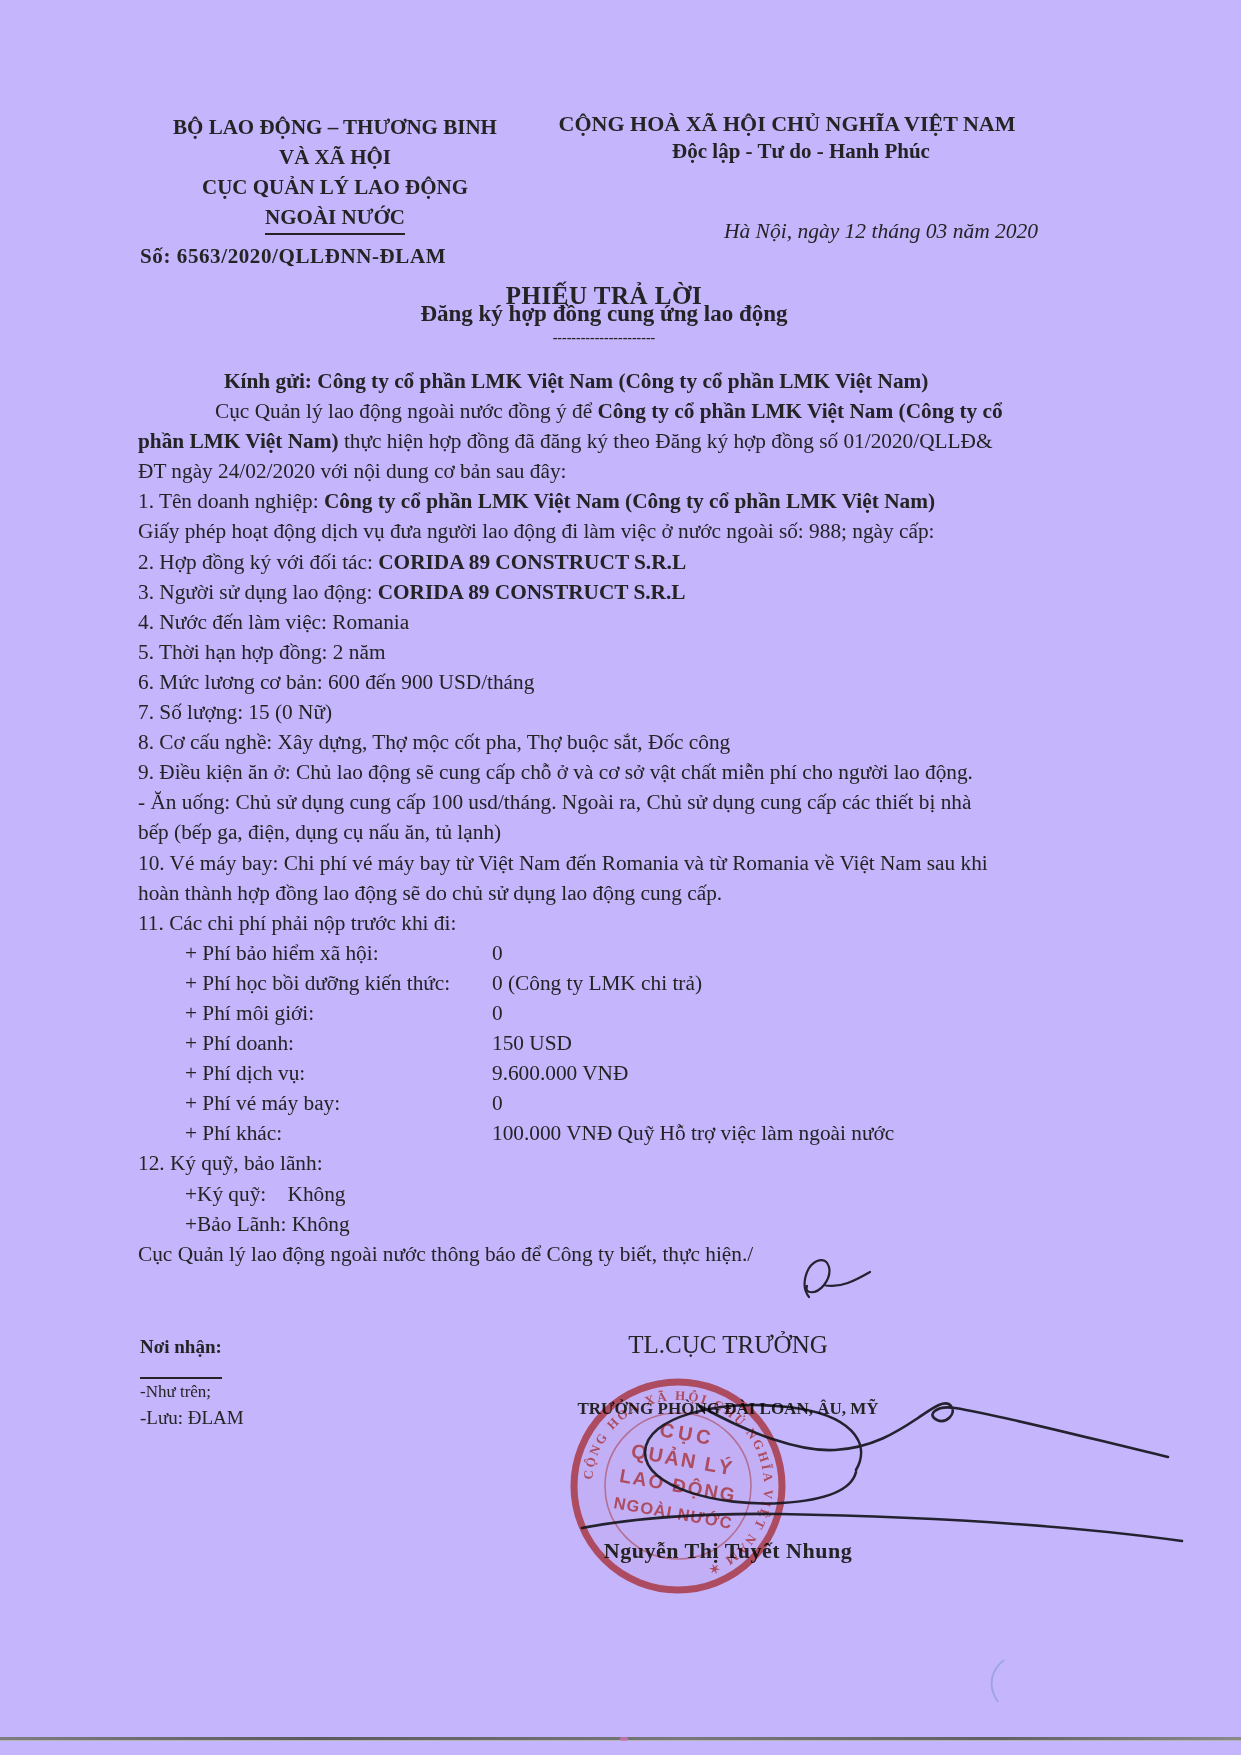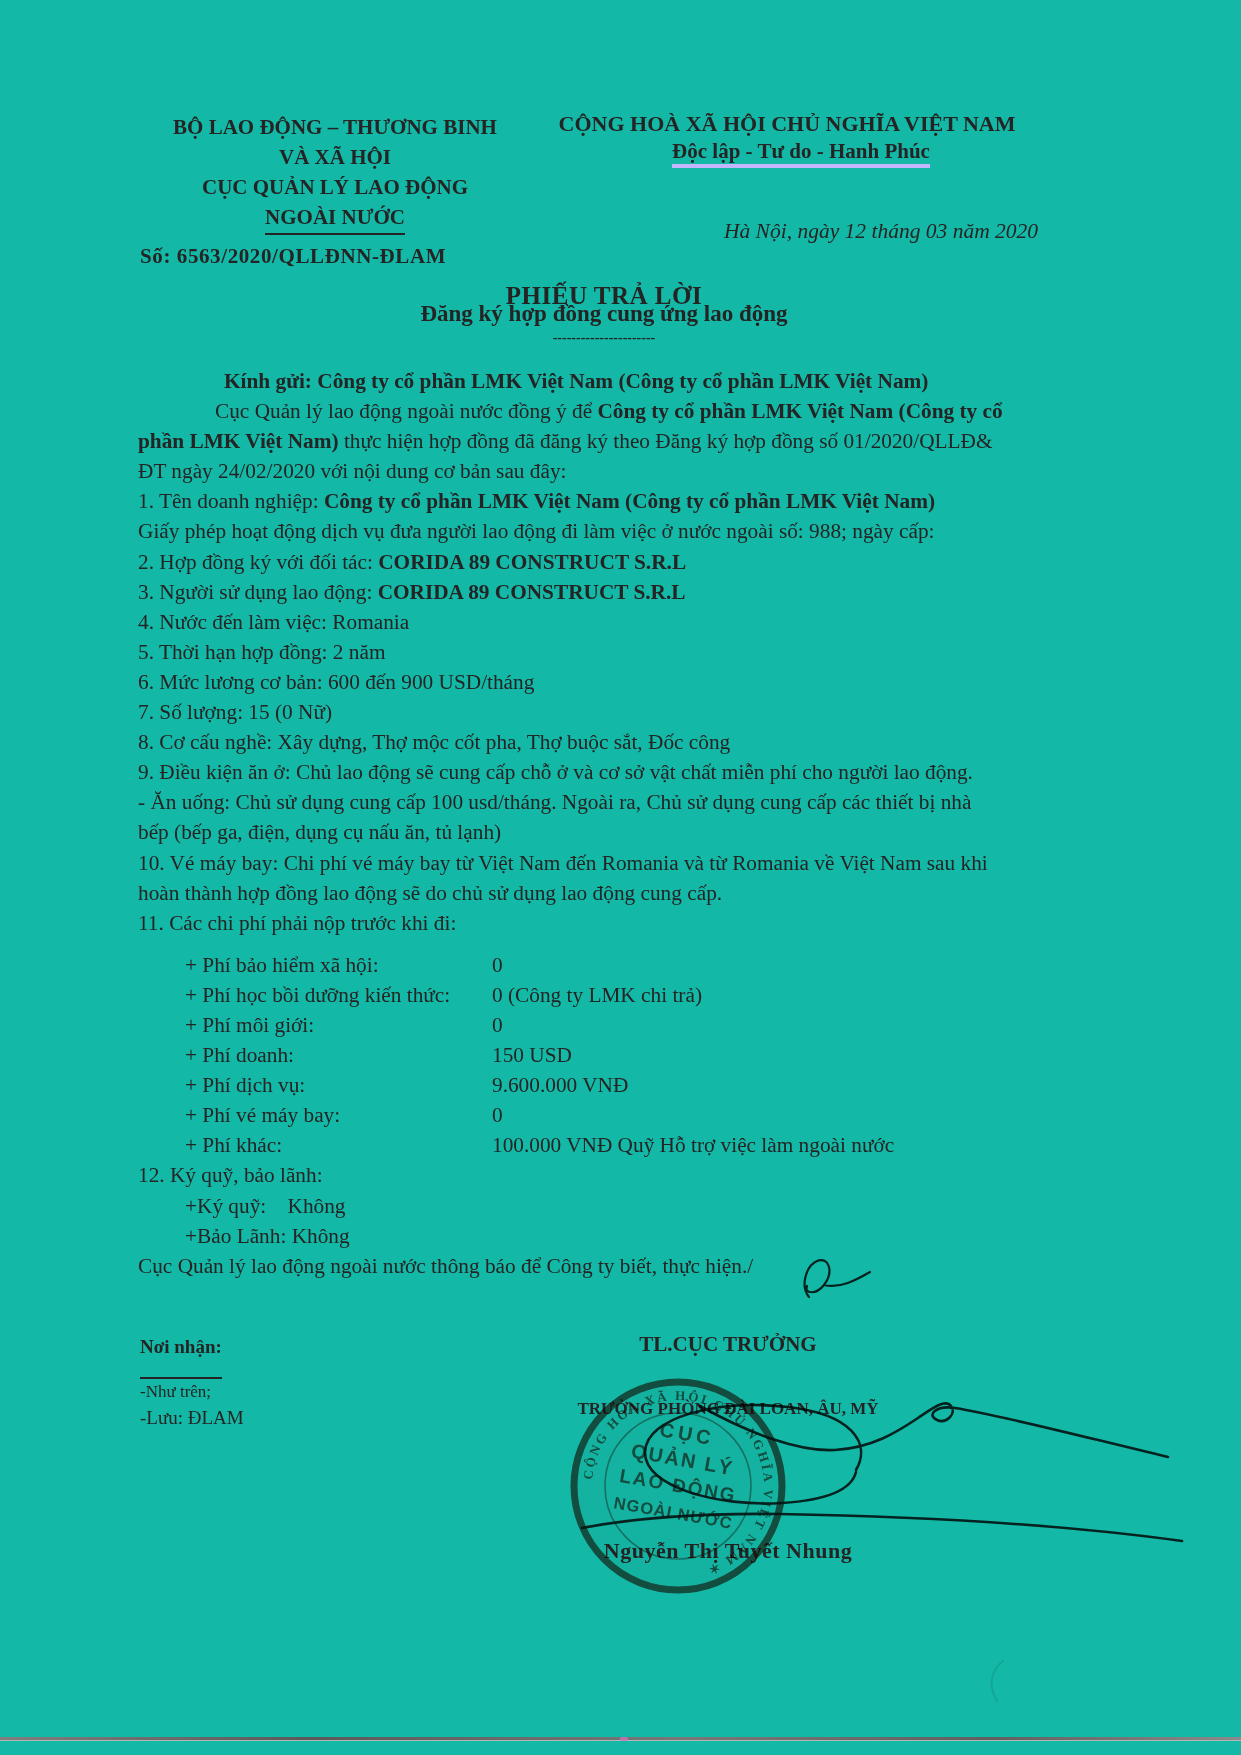--- a/index.html
+++ b/index.html
@@ -1,18 +1,18 @@
 <!DOCTYPE html>
 <html><head>
 <meta charset="utf-8">
 <style>
   html,body{margin:0;padding:0;background:#e8e8e8;}
   .page{
     position:relative;width:1241px;height:1755px;margin:0 auto;
-    background:#14b8a6;overflow:hidden;
+    background:#c4b5fd;overflow:hidden;
     font-family:"Liberation Serif","DejaVu Serif",serif;
     color:#242424;
   }
   .abs{position:absolute;}
   .b{font-weight:bold;}
   .hdr-left{left:163px;top:112px;width:344px;text-align:center;
     font-size:21px;font-weight:bold;line-height:30px;white-space:nowrap;}
   .hdr-left .ul span{display:inline-block;border-bottom:2px solid #242424;padding-bottom:1px;}
   .hdr-right{left:549px;top:110px;width:476px;text-align:center;white-space:nowrap;}
   .hdr-right .l1{font-size:22px;font-weight:bold;line-height:28px;}
@@ -27,21 +27,21 @@
     font-size:23px;font-weight:bold;}
   .doc-sep{left:138px;top:330px;width:932px;text-align:center;
     font-size:14px;font-weight:bold;letter-spacing:0px;}
   .doc-body{left:138px;top:366px;width:940px;font-size:21.3px;}
   .bline{position:relative;height:30.1px;line-height:30.1px;white-space:nowrap;}
   .feeval{position:absolute;left:354px;top:0;}
   .foot-left{left:140px;top:1334px;font-size:19px;line-height:26px;white-space:nowrap;}
   .foot-left .nhan span{display:inline-block;font-weight:bold;border-bottom:2px solid #242424;padding-bottom:17px;}
   .foot-left .small{font-size:17px;}
   .foot-right{left:450px;top:1331px;width:556px;text-align:center;white-space:nowrap;}
-  .foot-right .l1{font-size:21px;font-weight:bold;line-height:27px;}
+  .foot-right .l1{font-size:25px;font-weight:normal;line-height:27px;}
   .foot-right .l2{font-size:17px;font-weight:bold;line-height:30px;margin-top:36px;}
   .signer-name{left:450px;top:1538px;width:556px;text-align:center;
     font-size:22px;font-weight:bold;letter-spacing:0.5px;}
   .overlay{left:0;top:0;mix-blend-mode:multiply;pointer-events:none;}
   .scan-line{left:0;top:1737px;width:1241px;height:3px;
     background:linear-gradient(90deg,#7e7e7e,#5a5a5a 25%,#787878 55%,#606060 80%,#8a8a8a);}
   .scan-line2{left:0;top:1740px;width:1241px;height:1px;background:#b5b5b5;}
   .pink-speck{left:620px;top:1737px;width:8px;height:4px;background:#d66fc4;opacity:.75;border-radius:2px;}
 </style>
 </head>
@@ -82,21 +82,21 @@
       <div class="bline"><span>5. Thời hạn hợp đồng: 2 năm</span></div>
       <div class="bline"><span>6. Mức lương cơ bản: 600 đến 900 USD/tháng</span></div>
       <div class="bline"><span>7. Số lượng: 15 (0 Nữ)</span></div>
       <div class="bline"><span>8. Cơ cấu nghề: Xây dựng, Thợ mộc cốt pha, Thợ buộc sắt, Đốc công</span></div>
       <div class="bline"><span>9. Điều kiện ăn ở: Chủ lao động sẽ cung cấp chỗ ở và cơ sở vật chất miễn phí cho người lao động.</span></div>
       <div class="bline"><span>- Ăn uống: Chủ sử dụng cung cấp 100 usd/tháng. Ngoài ra, Chủ sử dụng cung cấp các thiết bị nhà</span></div>
       <div class="bline"><span>bếp (bếp ga, điện, dụng cụ nấu ăn, tủ lạnh)</span></div>
       <div class="bline"><span>10. Vé máy bay: Chi phí vé máy bay từ Việt Nam đến Romania và từ Romania về Việt Nam sau khi</span></div>
       <div class="bline"><span>hoàn thành hợp đồng lao động sẽ do chủ sử dụng lao động cung cấp.</span></div>
       <div class="bline"><span>11. Các chi phí phải nộp trước khi đi:</span></div>
-      <div class="bline" style="padding-left: 47px; margin-top: 12px;"><span>+ Phí bảo hiểm xã hội:</span><span class="feeval">0</span></div>
+      <div class="bline" style="padding-left: 47px;"><span>+ Phí bảo hiểm xã hội:</span><span class="feeval">0</span></div>
       <div class="bline" style="padding-left: 47px;"><span>+ Phí học bồi dưỡng kiến thức:</span><span class="feeval">0 (Công ty LMK chi trả)</span></div>
       <div class="bline" style="padding-left: 47px;"><span>+ Phí môi giới:</span><span class="feeval">0</span></div>
       <div class="bline" style="padding-left: 47px;"><span>+ Phí doanh:</span><span class="feeval">150 USD</span></div>
       <div class="bline" style="padding-left: 47px;"><span>+ Phí dịch vụ:</span><span class="feeval">9.600.000 VNĐ</span></div>
       <div class="bline" style="padding-left: 47px;"><span>+ Phí vé máy bay:</span><span class="feeval">0</span></div>
       <div class="bline" style="padding-left: 47px;"><span>+ Phí khác:</span><span class="feeval">100.000 VNĐ Quỹ Hỗ trợ việc làm ngoài nước</span></div>
       <div class="bline"><span>12. Ký quỹ, bảo lãnh:</span></div>
       <div class="bline" style="padding-left: 47px;"><span>+Ký quỹ:&nbsp;&nbsp;&nbsp;&nbsp;Không</span></div>
       <div class="bline" style="padding-left: 47px;"><span>+Bảo Lãnh: Không</span></div>
       <div class="bline"><span>Cục Quản lý lao động ngoài nước thông báo để Công ty biết, thực hiện./</span></div>

